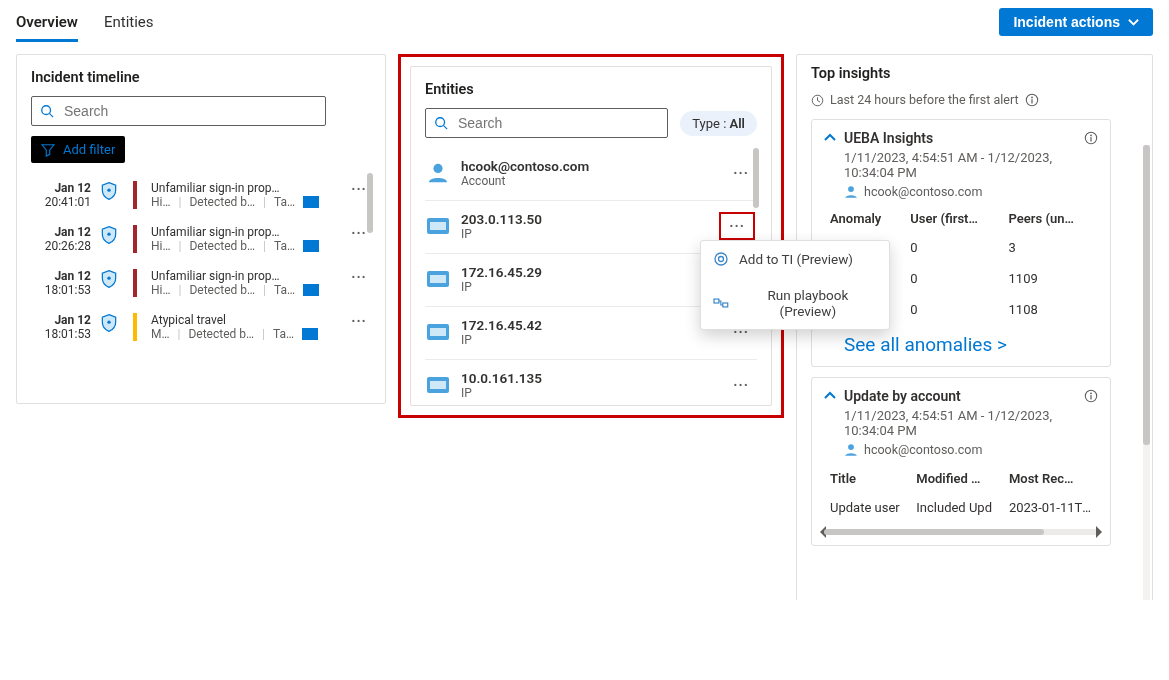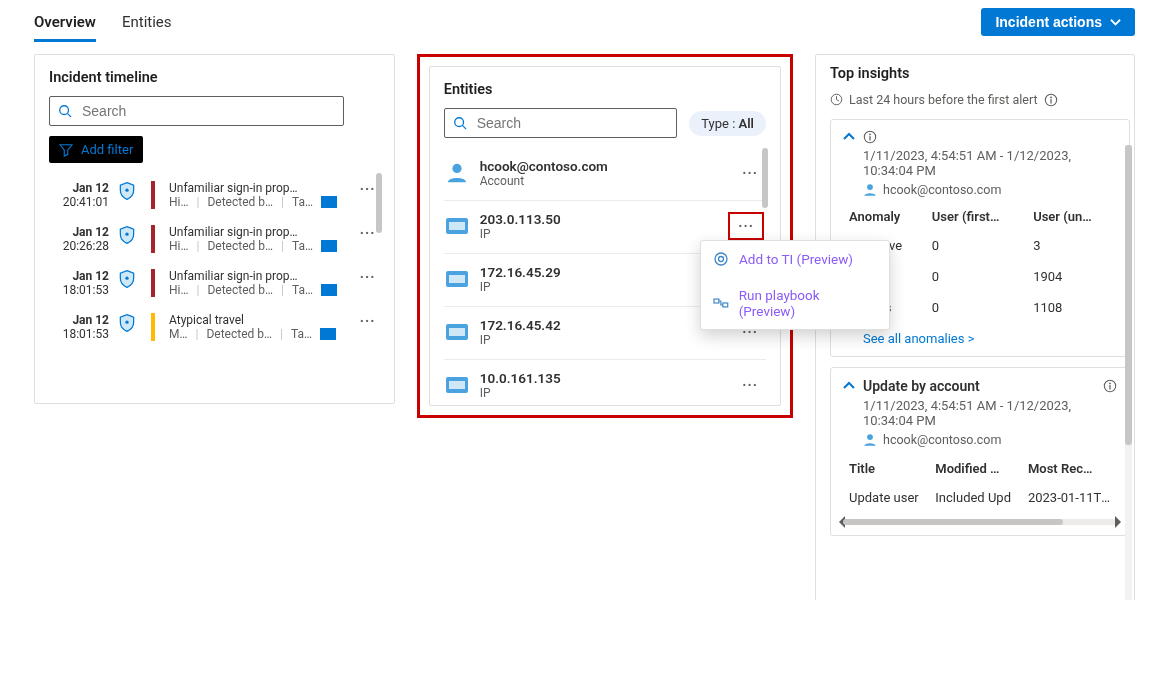--- a/index.html
+++ b/index.html
@@ -1,26 +1,26 @@
 <!DOCTYPE html>
 <html><head>
 <meta charset="utf-8">
 <style>
   * { box-sizing: border-box; }
   html,body { margin:0; padding:0; font-family:"Segoe UI",-apple-system,BlinkMacSystemFont,Roboto,"Helvetica Neue",sans-serif; font-size:14px; color:#323130; background:#fff; }
-  .root { width:1169px; height:600px; position:relative; overflow:hidden; padding:0 34px;border-radius:12px; }
+  .root { width:1169px; height:600px; position:relative; overflow:hidden; padding:0 16px;border-radius:12px; }
   
   .topbar { display:flex; align-items:center; justify-content:space-between; height:44px; }
   .tabs { display:flex; gap:26px; }
   .tab { cursor:pointer; font-size:15px; color:#323130; padding:10px 0 8px; }
   .tab.active { font-weight:600; border-bottom:3px solid #0078d4; color:#201f1e; }
   .action-btn { background:#0078d4; color:#fff; border:none; border-radius:3px; padding:6px 14px; font-size:14px; font-weight:600; cursor:pointer; display:inline-flex; align-items:center; gap:8px;justify-content:center; }
   .chev-down-white { width:11px; height:11px; }
   
-  .cols { display:flex; gap:22px; margin-top:10px; }
+  .cols { display:flex; gap:12px; margin-top:10px; }
   .card { border:1px solid #e1dfdd; border-radius:2px; background:#fff; }
   .col-left { width:370px; }
   .col-mid  { width:386px; }
   .col-right{ flex:1; }
   .card-pad { padding:14px 14px 10px; }
   .section-title { font-weight:600; font-size:14.5px; margin-bottom:10px; color:#201f1e; }
   
   .searchbox { display:flex; align-items:center; border:1px solid #605e5c; border-radius:2px; padding:5px 8px; gap:8px; }
   .searchbox input { border:none; outline:none; flex:1; font-size:14px; }
   .search-icon { width:14px; height:14px; color:#605e5c; }
@@ -59,41 +59,41 @@
   .ent-icon.acc svg { color:#4aa3df; }
   .ent-icon.ip { width:22px; height:16px; background:#4aa3df; border-radius:2px; position:relative; }
   .ent-icon.ip::after { content:""; position:absolute; inset:4px 3px; background:#cfe8f7; }
   .ent-main { flex:1; min-width:0; }
   .ent-title { font-weight:600; font-size:13.5px; }
   .ent-type  { font-size:12px; color:#605e5c; }
   .ent-dots { color:#605e5c; font-weight:700; letter-spacing:1px; padding:0 6px; cursor:pointer; }
   .ent-dots.highlight { border:2px solid #c80000; padding:4px 8px; }
   
   .ctx-menu { position:absolute; left:700px; top:240px; width:190px; background:#fff; border:1px solid #e1dfdd; border-radius:3px; box-shadow:0 6px 16px rgba(0,0,0,0.18); z-index:30; }
-  .ctx-item { display:flex; align-items:center; gap:10px; padding:10px 12px; cursor:pointer; font-size:13.5px; color:#8b5cf6; }
+  .ctx-item { display:flex; align-items:center; gap:10px; padding:10px 12px; cursor:pointer; font-size:13.5px; color:#404040;text-align:center; }
   .ctx-icon { width:16px; height:16px; color:#3b87c8; }
   .info-icon { width:14px; height:14px; color:#605e5c; }
   
   .insights-card { padding:10px 4px 10px 14px; height:612px; overflow:hidden; position:relative; }
-  .ins-sub { font-size:12.5px; color:#605e5c; display:flex; align-items:center; gap:6px; margin:4px 0 12px; }
+  .ins-sub { font-size:12.5px; color:#605e5c; display:flex; align-items:flex-end; gap:6px; margin:4px 0 12px; }
   .clock-icon { width:13px; height:13px; color:#605e5c; }
   .ins-scroll { position:absolute; right:2px; top:90px; width:7px; bottom:10px; background:#f3f2f1; }
   .ins-scroll .thumb { width:7px; height:300px; background:#c8c6c4; border-radius:3px; }
   .ins-scroll .thumb.bot { position:absolute; bottom:0; height:20px; }
   .accordion { border:1px solid #e1dfdd; border-radius:3px; padding:10px 12px; margin-bottom:10px; width:300px; }
   .acc-head { display:flex; align-items:center; gap:8px; }
   .acc-chev { color:#0078d4; width:12px; height:12px; cursor:pointer; }
   .acc-title { font-weight:600; font-size:14px; flex:1; }
   .acc-dates { font-size:13px; color:#605e5c; margin:4px 0 4px 20px; }
   .acc-user { font-size:12.5px; color:#605e5c; margin-left:20px; display:flex; align-items:center; gap:6px; }
   .acc-user svg { color:#4aa3df; width:14px; height:14px; }
   .anom-table { width:100%; border-collapse:collapse; font-size:13px; margin-top:6px; }
   .anom-table th { text-align:left; font-weight:600; padding:6px 6px; white-space:nowrap; overflow:hidden; text-overflow:ellipsis; max-width:80px; }
   .anom-table td { padding:8px 6px; white-space:nowrap; overflow:hidden; text-overflow:ellipsis; max-width:80px; }
-  .see-all { color:#0078d4; font-size:13px; margin:8px 0 0 20px; display:inline-block; cursor:pointer; }
+  .see-all { color:#0078d4; font-size:19px; margin:8px 0 0 20px; display:inline-block; cursor:pointer; }
   .acts-table { width:100%; border-collapse:collapse; font-size:13px; margin-top:8px; }
   .acts-table th{ text-align:left; font-weight:600; padding:6px 6px; white-space:nowrap; overflow:hidden; text-overflow:ellipsis; max-width:90px;}
   .acts-table td{ padding:8px 6px; white-space:nowrap; overflow:hidden; text-overflow:ellipsis; max-width:90px;}
   .acts-scroll { height:6px; background:#edebe9; margin-top:6px; position:relative; }
   .acts-scroll .th { position:absolute; left:0; top:0; height:6px; width:220px; background:#c8c6c4; border-radius:3px; }
   .acts-scroll::before, .acts-scroll::after { content:""; position:absolute; top:-3px; width:0; height:0; }
   .acts-scroll::before { left:-4px; border-top:6px solid transparent; border-bottom:6px solid transparent; border-right:6px solid #605e5c; }
   .acts-scroll::after  { right:-4px; border-top:6px solid transparent; border-bottom:6px solid transparent; border-left:6px solid #605e5c; }
   .cut { position:absolute; left:0; right:0; bottom:0; height:6px; background:#fff; }
 </style>
@@ -336,50 +336,51 @@
         <div class="ins-scroll">
             <div class="thumb"></div>
             <div class="thumb bot"></div>
           </div>
 
         <div class="accordion">
           <div class="acc-head">
             <svg class="acc-chev" viewBox="0 0 12 12">
                 <path d="M1 8l5-5 5 5" stroke="#0078d4" stroke-width="2" fill="none"></path>
               </svg>
+            <div class="acc-title">UEBA Insights</div>
             <svg class="info-icon" viewBox="0 0 16 16">
                 <circle cx="8" cy="8" r="6.5" fill="none" stroke="#605e5c" stroke-width="1.2"></circle>
                 <circle cx="8" cy="5" r="1" fill="#605e5c"></circle>
                 <rect x="7.3" y="7" width="1.4" height="5" fill="#605e5c"></rect>
               </svg>
           </div>
           <div class="acc-dates">1/11/2023, 4:54:51 AM - 1/12/2023, 10:34:04 PM</div>
           <div class="acc-user">
             <svg viewBox="0 0 24 24">
                 <circle cx="12" cy="7" r="5" fill="#4aa3df"></circle>
                 <path d="M2 22c1-6 19-6 20 0" fill="#4aa3df"></path>
               </svg>
             <span>hcook@contoso.com</span>
           </div>
           <table class="anom-table">
             <tbody>
                 <tr>
                   <th>Anomaly</th>
                   <th>User (first…</th>
-                  <th>User (un…</th>
+                  <th>Peers (un…</th>
                 </tr>
             <tr>
                   <td>nistrative</td>
                   <td>0</td>
                   <td>3</td>
                 </tr>
             <tr>
                   <td>ion</td>
                   <td>0</td>
-                  <td>1904</td>
+                  <td>1109</td>
                 </tr>
             <tr>
                   <td>Access</td>
                   <td>0</td>
                   <td>1108</td>
                 </tr>
           </tbody>
             </table>
           <span class="see-all">See all anomalies &gt;</span>
         </div>

